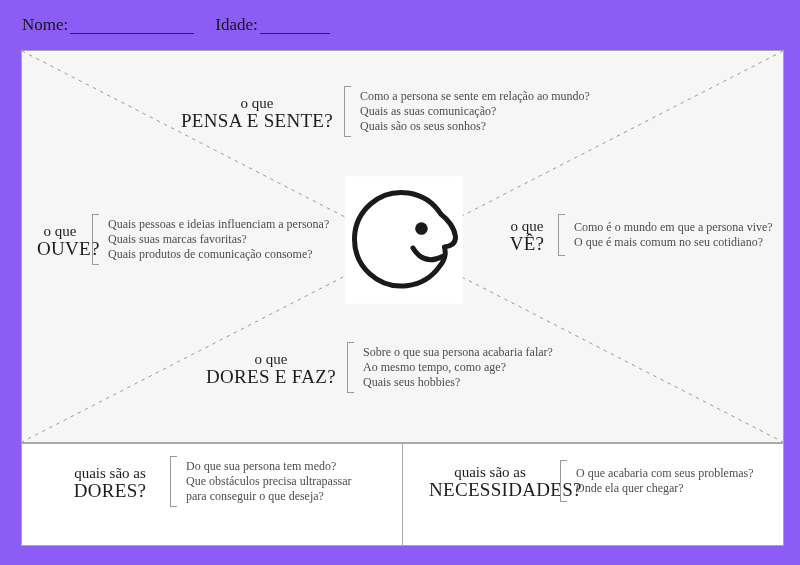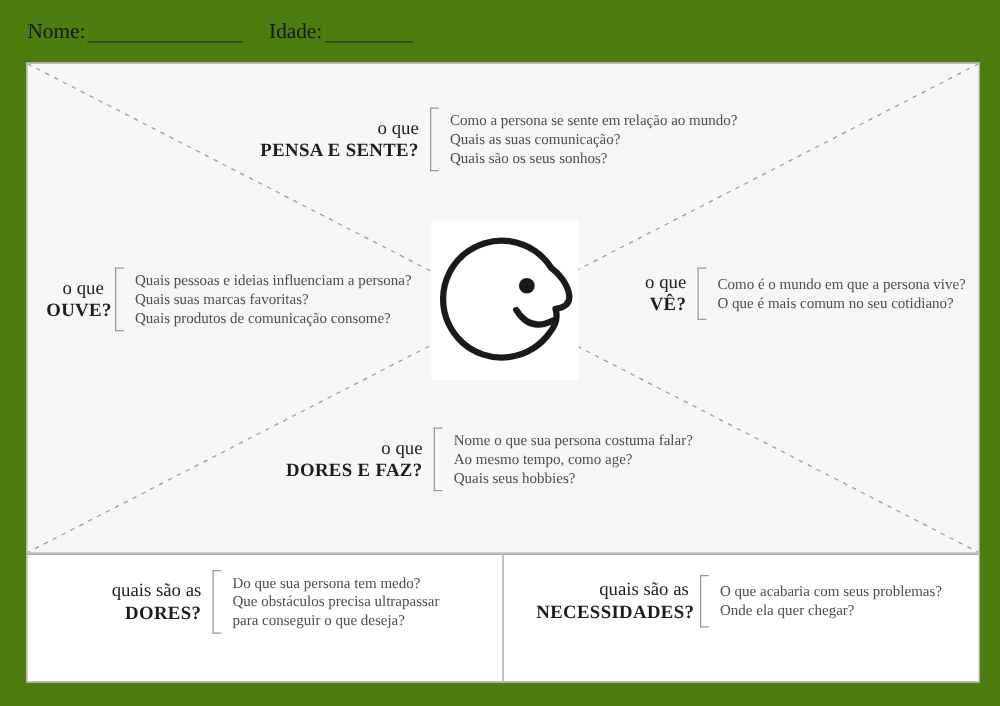--- a/index.html
+++ b/index.html
@@ -1,17 +1,17 @@
 <!DOCTYPE html>
 <html><head>
 <meta charset="utf-8">
 <style>
   html,body { margin:0; padding:0; background:#ffffff; }
   .page {
-    position:relative; width:800px; height:565px; background:#4d7c0f;
+    position:relative; width:800px; height:565px; background:#8b5cf6;
     font-family:"Liberation Serif","DejaVu Serif",serif; overflow:hidden;
   }
 
   
   .header { position:absolute; left:22px; top:15px; font-size:17px; color:#161616; }
   .hlabel { display:inline-block; }
   .blank { display:inline-block; border-bottom:1.5px solid #2a2a2a; height:12px; vertical-align:-4px; }
   .blank.name { width:124px; margin-left:2px; }
   .hlabel.age { margin-left:21px; }
   .blank.age { width:70px; margin-left:2px; }
@@ -26,23 +26,23 @@
   
   .bottom-box {
     position:absolute; top:443px; height:103px; background:#ffffff;
     border:1px solid #a8a8a8; box-sizing:border-box;
   }
   .bottom-box.left  { left:21px;  width:382px; }
   .bottom-box.right { left:402px; width:382px; }
 
   
   .group { position:absolute; display:flex; align-items:center; }
-  .ghead { text-align:right; color:#1d1d1d; flex:0 0 auto; }
+  .ghead { text-align:center; color:#1d1d1d; flex:0 0 auto; }
   .ghead .pre   { font-size:15px; line-height:18px; }
-  .ghead .title { font-size:15px; line-height:18px; font-weight:bold; letter-spacing:0.3px; }
+  .ghead .title { font-size:19px; line-height:18px; font-weight:normal; letter-spacing:0.3px; }
   .bracket {
     align-self:stretch; width:6px; flex:0 0 auto;
     margin:-3px 9px -3px 9px;
     border:1.2px solid #9a9a9a; border-right:none;
   }
   .questions { color:#4d4d4d; font-size:12px; line-height:15px; white-space:nowrap; flex:0 0 auto; }
 </style>
 </head>
 <body>
 
@@ -104,21 +104,21 @@
       </div>
     </div>
 
     <div class="group" style="left:182px; top:294px;">
       <div class="ghead" style="width:134px;">
         <div class="pre">o que</div>
         <div class="title">DORES E FAZ?</div>
       </div>
       <div class="bracket"></div>
       <div class="questions">
-        <div>Nome o que sua persona costuma falar?</div>
+        <div>Sobre o que sua persona acabaria falar?</div>
         <div>Ao mesmo tempo, como age?</div>
         <div>Quais seus hobbies?</div>
       </div>
     </div>
   </div>
 
   <div class="bottom-box left">
     <div class="group" style="left:37px; top:15px;">
       <div class="ghead" style="width:102px;">
         <div class="pre">quais são as</div>

